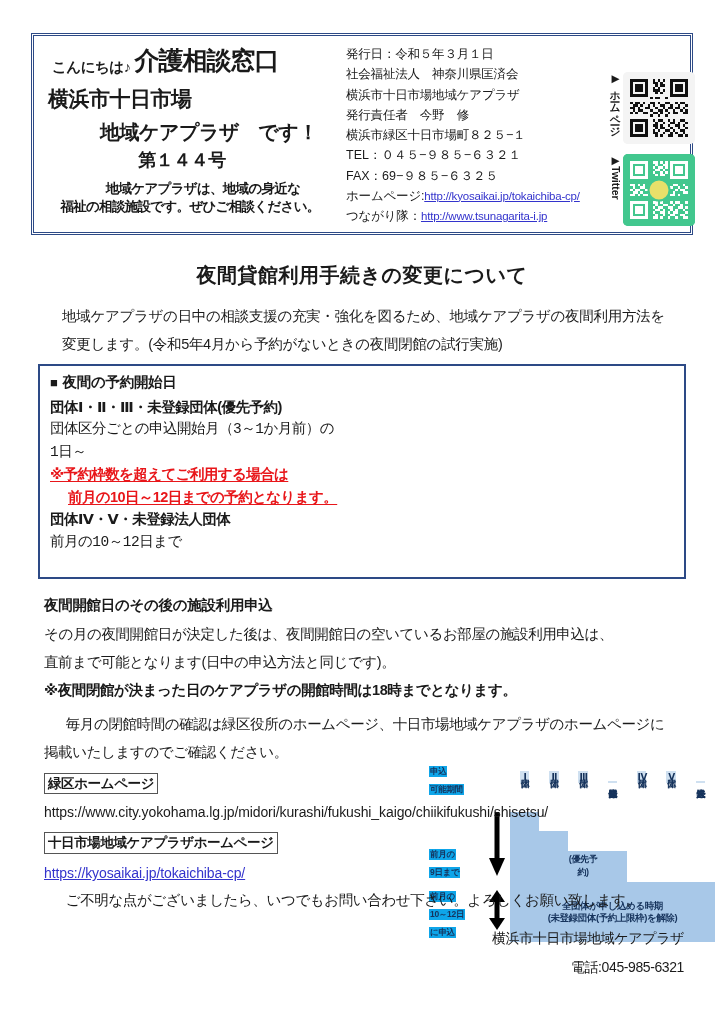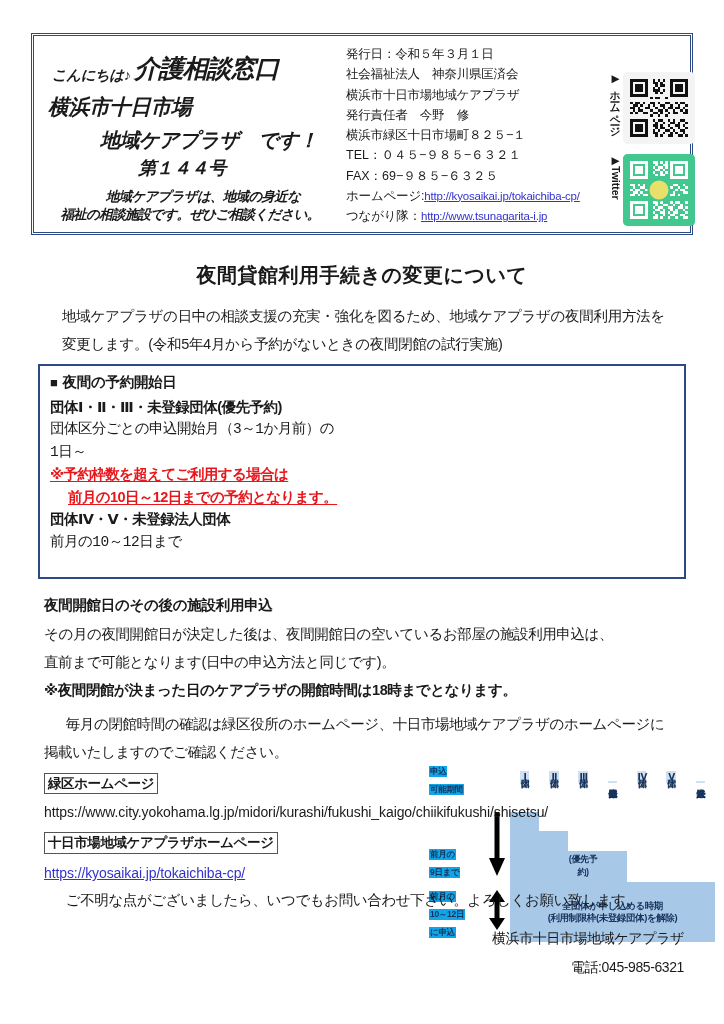--- a/index.html
+++ b/index.html
@@ -16,21 +16,21 @@
   .page{position:relative;width:724px;height:1024px;}
 
   
   .header-box{
     position:absolute;left:31px;top:33px;width:662px;height:202px;
     border:3px double #2d4a86;
     box-sizing:border-box;
     background:#fff;
   }
   .hdr-left{
-    position:absolute;left:8px;top:10px;width:296px;height:192px;font-style:italic;
+    position:absolute;left:8px;top:2px;width:296px;height:192px;
   }
   .hello-line{
     display:flex;align-items:flex-end;gap:4px;margin-top:6px;padding-left:10px;
   }
   .hello-small{
     font-size:14.5px;font-weight:700;letter-spacing:-0.5px;white-space:nowrap;
   }
   .hello-big{
     font-size:25px;font-weight:700;letter-spacing:-1px;white-space:nowrap;
     font-family:"DejaVu Sans",sans-serif;
@@ -520,21 +520,21 @@
             </td>
             <td class="thick-top arrow-cell">
               <svg width="20" height="40" viewBox="0 0 20 40">
                 <rect x="7.5" y="6" width="5" height="28" fill="#000"></rect>
                 <polygon points="10,0 2,12 18,12" fill="#000"></polygon>
                 <polygon points="10,40 2,28 18,28" fill="#000"></polygon>
               </svg>
             </td>
             <td class="thick-top thick-left blue band-txt" colspan="7">
               <div>全団体が申し込める時期</div>
-              <div>(利用制限枠(未登録団体)を解除)</div>
+              <div>(未登録団体(予約上限枠)を解除)</div>
             </td>
           </tr>
         </tbody>
       </table>
     </div>
   </div>
 
   <div class="sec" style="top:592px;">
     <div class="sec-h">夜間開館日のその後の施設利用申込</div>
     <div class="sec-p">その月の夜間開館日が決定した後は、夜間開館日の空いているお部屋の施設利用申込は、</div>

